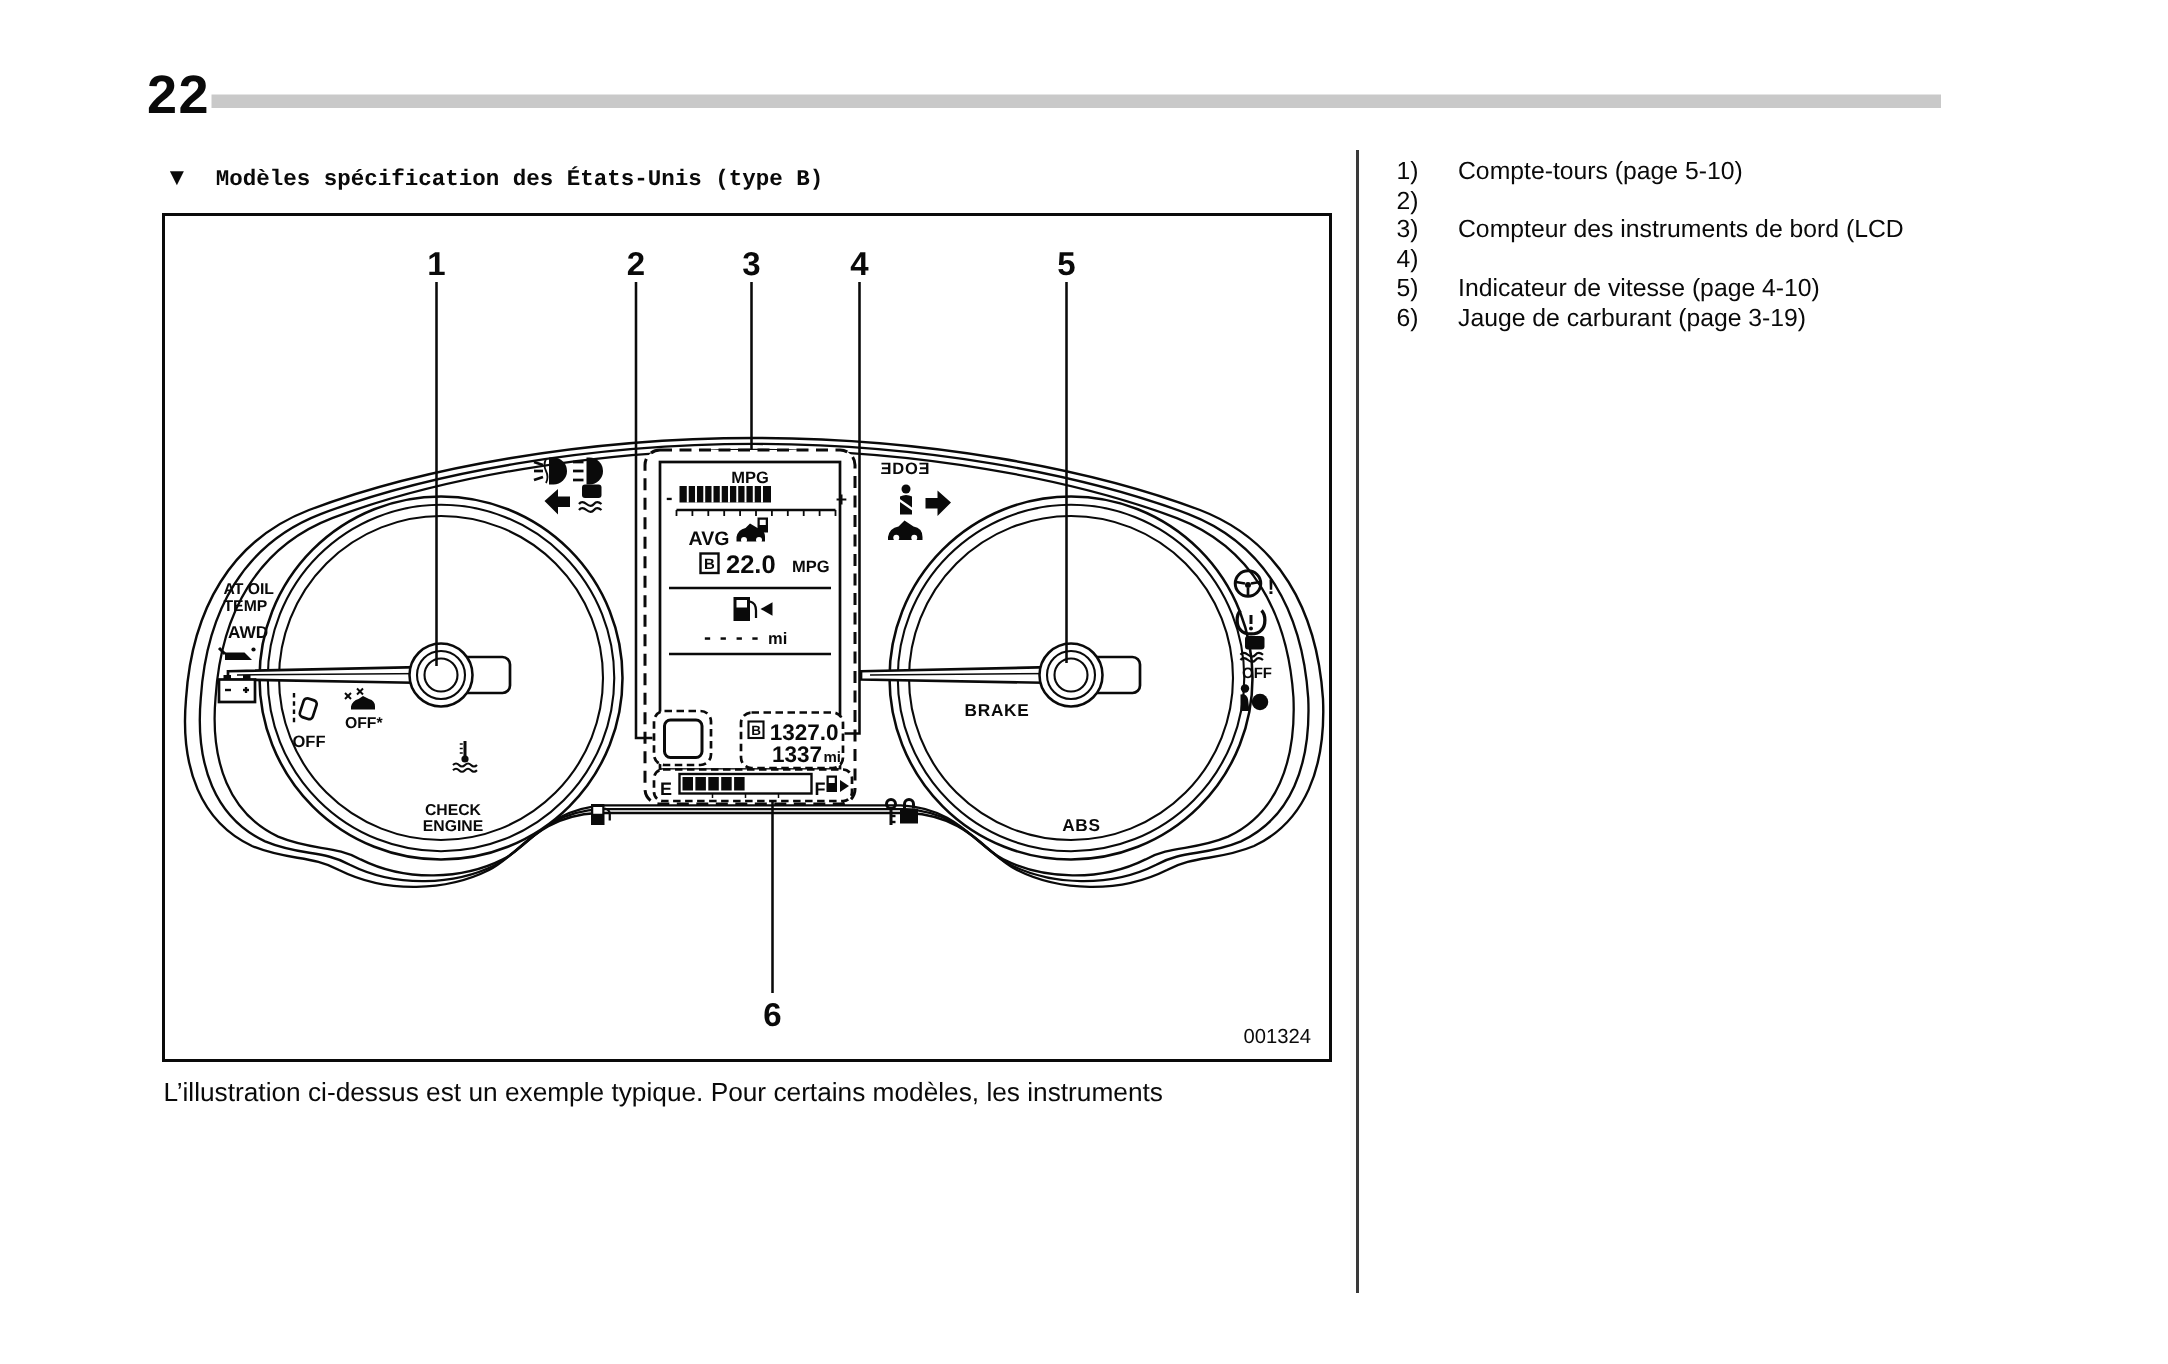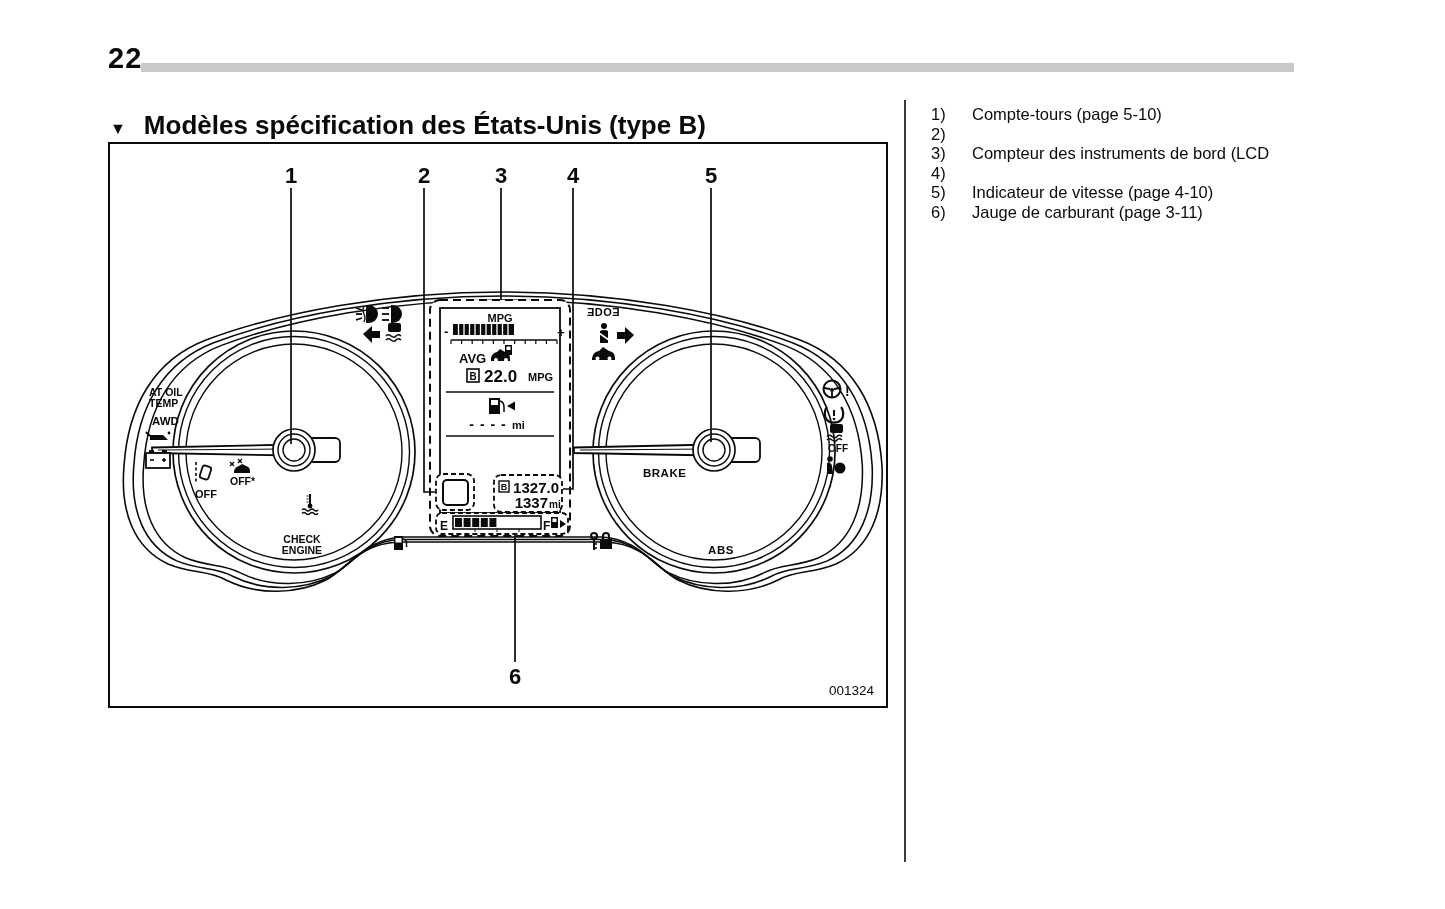--- a/index.html
+++ b/index.html
@@ -1,24 +1,24 @@
 <!DOCTYPE html>
 <html><head>
 <meta charset="utf-8">
 <style>
   html,body{margin:0;padding:0;}
   body{
     width:1445px;height:909px;position:relative;background:#ffffff;
     font-family:"Liberation Sans", sans-serif;color:#0a0a0a;overflow:hidden;
   }
-  .page-number{position:absolute;left:108px;top:42px;font-size:29px;font-weight:bold;letter-spacing:1px;}
+  .page-number{position:absolute;left:98px;top:42px;font-size:36px;font-weight:bold;letter-spacing:1px;}
   .header-bar{position:absolute;left:141px;top:63px;width:1153px;height:9px;background:#c9c9c9;}
   .section-heading{position:absolute;left:110px;top:110px;display:flex;align-items:baseline;font-weight:bold;}
   .section-heading .marker{font-size:16px;margin-right:18px;}
-  .section-heading .title{font-size:26px;}
+  .section-heading .title{font-size:15px;font-family:Liberation Mono, monospace;}
   .figure-box{position:absolute;left:108px;top:142px;width:780px;height:566px;border:2px solid #0a0a0a;box-sizing:border-box;background:#fff;}
   .figure-box svg{display:block;}
   svg text{font-family:"Liberation Sans", sans-serif;fill:#0a0a0a;}
   .caption{position:absolute;left:109px;top:717px;font-size:17.5px;line-height:22.5px;white-space:nowrap;}
   .v-divider{position:absolute;left:904px;top:100px;width:2px;height:762px;background:#3a3a3a;}
   .legend{position:absolute;left:931px;top:105px;width:430px;font-size:16.5px;line-height:19.5px;}
   .legend-item{display:flex;}
   .legend-num{width:41px;flex:none;}
   .legend-text div{white-space:nowrap;}
 </style>
@@ -305,20 +305,21 @@
     <text x="463" y="39">4</text>
     <text x="601" y="39">5</text>
     <text x="405" y="540">6</text>
   </g>
 
   <text x="764" y="551" text-anchor="end" font-size="13.5">001324</text>
 </svg>
 </div>
 
 <div class="caption">
+  <div>L’illustration ci-dessus est un exemple typique. Pour certains modèles, les instruments</div>
 </div>
 
 <div class="v-divider"></div>
 
 <div class="legend">
   <div class="legend-item">
     <div class="legend-num">1)</div>
     <div class="legend-text">
         <div>Compte-tours (page 5-10)</div>
       </div>
@@ -337,16 +338,16 @@
   </div>
   <div class="legend-item">
     <div class="legend-num">5)</div>
     <div class="legend-text">
         <div>Indicateur de vitesse (page 4-10)</div>
       </div>
   </div>
   <div class="legend-item">
     <div class="legend-num">6)</div>
     <div class="legend-text">
-        <div>Jauge de carburant (page 3-11)</div>
+        <div>Jauge de carburant (page 3-19)</div>
       </div>
   </div>
 </div>
 
 </body></html>

